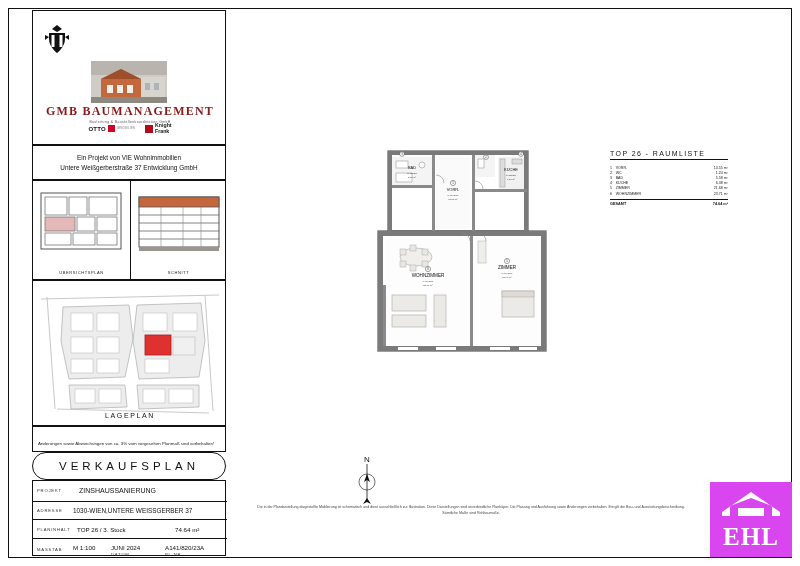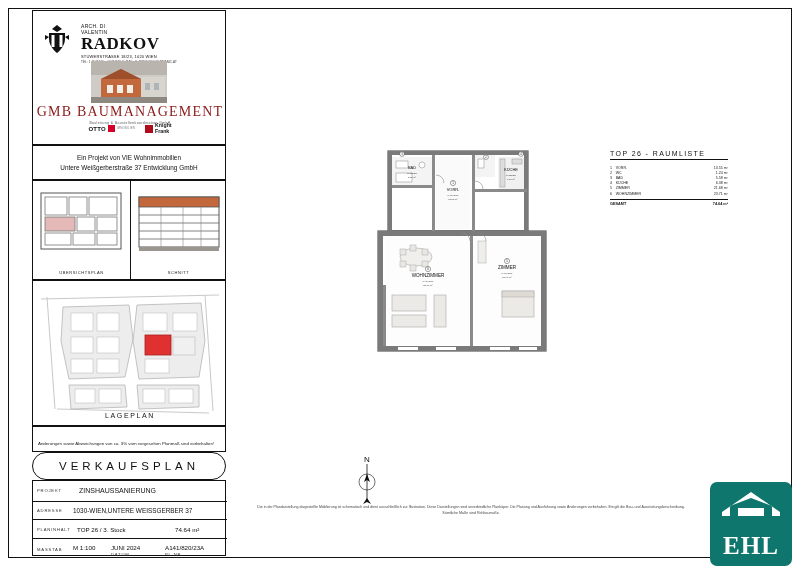--- a/index.html
+++ b/index.html
@@ -11,21 +11,21 @@
   
   .logoblock{position:absolute;left:32px;top:10px;width:194px;height:135px;}
   .crest{position:absolute;left:6px;top:12px;width:36px;height:34px;}
   .archtext{position:absolute;left:48px;top:12px;width:140px;}
   .archtext .l1{font-size:5px;letter-spacing:.3px;line-height:6px;color:#111;}
   .archtext .radkov{font-family:"Liberation Serif",serif;font-weight:bold;font-size:17px;letter-spacing:.5px;line-height:17px;color:#111;}
   .archtext .l2{font-size:4px;letter-spacing:.2px;line-height:5.5px;color:#111;margin-top:2px;}
   .archtext .l3{font-size:3px;letter-spacing:.1px;line-height:4.5px;color:#333;}
   .houseimg{position:absolute;left:58px;top:50px;width:76px;height:42px;}
   .gmb{position:absolute;left:0;top:93px;width:194px;text-align:center;}
-  .gmb .t1{font-family:"Liberation Serif",serif;font-size:14px;letter-spacing:1.2px;color:#8a1a1a;font-weight:normal;}
+  .gmb .t1{font-family:"Liberation Serif",serif;font-size:12px;letter-spacing:1.2px;color:#8a1a1a;font-weight:bold;}
   .gmb .t2{font-size:3.4px;letter-spacing:.4px;color:#555;margin-top:1px;}
   .partners{position:absolute;left:0;top:112px;width:194px;display:flex;justify-content:center;align-items:center;gap:10px;}
   .otto{display:flex;align-items:center;gap:2px;}
   .otto .ow{font-size:6px;font-weight:bold;color:#111;letter-spacing:.2px;}
   .otto .sq{width:7px;height:7px;background:#d4002a;}
   .otto .sub{font-size:2.6px;color:#777;letter-spacing:.3px;}
   .kf{display:flex;align-items:center;gap:2px;}
   .kf .kfsq{width:8px;height:8px;background:#b00c1c;}
   .kf .kft{font-size:5.2px;line-height:5.5px;font-weight:bold;color:#111;}
 
@@ -73,45 +73,39 @@
   .raum .gesline{height:1px;background:#111;margin:3px 0 2px 0;width:118px;}
   .raum .ges{display:flex;justify-content:space-between;font-size:3.8px;font-weight:bold;color:#111;width:118px;}
 
   
   .north{position:absolute;left:352px;top:452px;width:30px;height:52px;}
 
   
   .legal{position:absolute;left:253px;top:505px;width:436px;font-size:3.6px;line-height:5.6px;color:#444;text-align:center;}
 
   
-  .ehl{position:absolute;left:710px;top:482px;width:82px;height:84px;background:#0f766e;border-radius:7px;}
+  .ehl{position:absolute;left:710px;top:482px;width:82px;height:75px;background:#d946ef;}
   .ehltext{position:absolute;left:0;bottom:6px;width:82px;text-align:center;color:#fff;font-family:"Liberation Serif",serif;font-weight:bold;font-size:25px;letter-spacing:1px;}
 </style>
 </head>
 <body>
 
 <div class="sheet">
   <div class="frame"></div>
 
   <div class="logoblock box">
     <div class="crest">
       <svg width="36" height="34" viewBox="0 0 36 34">
         <path d="M18 2 L23 6 L18 9 L13 6 Z" fill="#111"></path>
         <path d="M10 10 L26 10 L26 16 C26 24 18 30 18 30 C18 30 10 24 10 16 Z" fill="#111"></path>
         <rect x="12.5" y="12" width="3" height="12" fill="#fff"></rect>
         <rect x="20.5" y="12" width="3" height="12" fill="#fff"></rect>
         <path d="M6 12 L10 14 L6 17 Z" fill="#111"></path>
         <path d="M30 12 L26 14 L30 17 Z" fill="#111"></path>
       </svg>
-    </div>
-    <div class="archtext">
-      <div class="l1"><span>ARCH. DI</span><br><span>VALENTIN</span></div>
-      <div class="radkov">RADKOV</div>
-      <div class="l2">STUWERSTRASSE 18/23, 1020 WIEN</div>
-      <div class="l3">TEL: 1 4545176 o 0676/873, E-MAIL: V. RADKOV@GERMANIC.AT</div>
     </div>
 
     <div class="houseimg">
       <svg width="76" height="42" viewBox="0 0 76 42">
         <rect x="0" y="0" width="76" height="42" fill="#cfcbc6"></rect>
         <rect x="0" y="0" width="76" height="14" fill="#b9b4ae"></rect>
         <polygon points="10,18 30,8 50,18 50,42 10,42" fill="#c2683c"></polygon>
         <polygon points="10,18 30,8 50,18" fill="#9d4f2c"></polygon>
         <rect x="16" y="24" width="6" height="8" fill="#f2efe9"></rect>
         <rect x="26" y="24" width="6" height="8" fill="#f2efe9"></rect>

